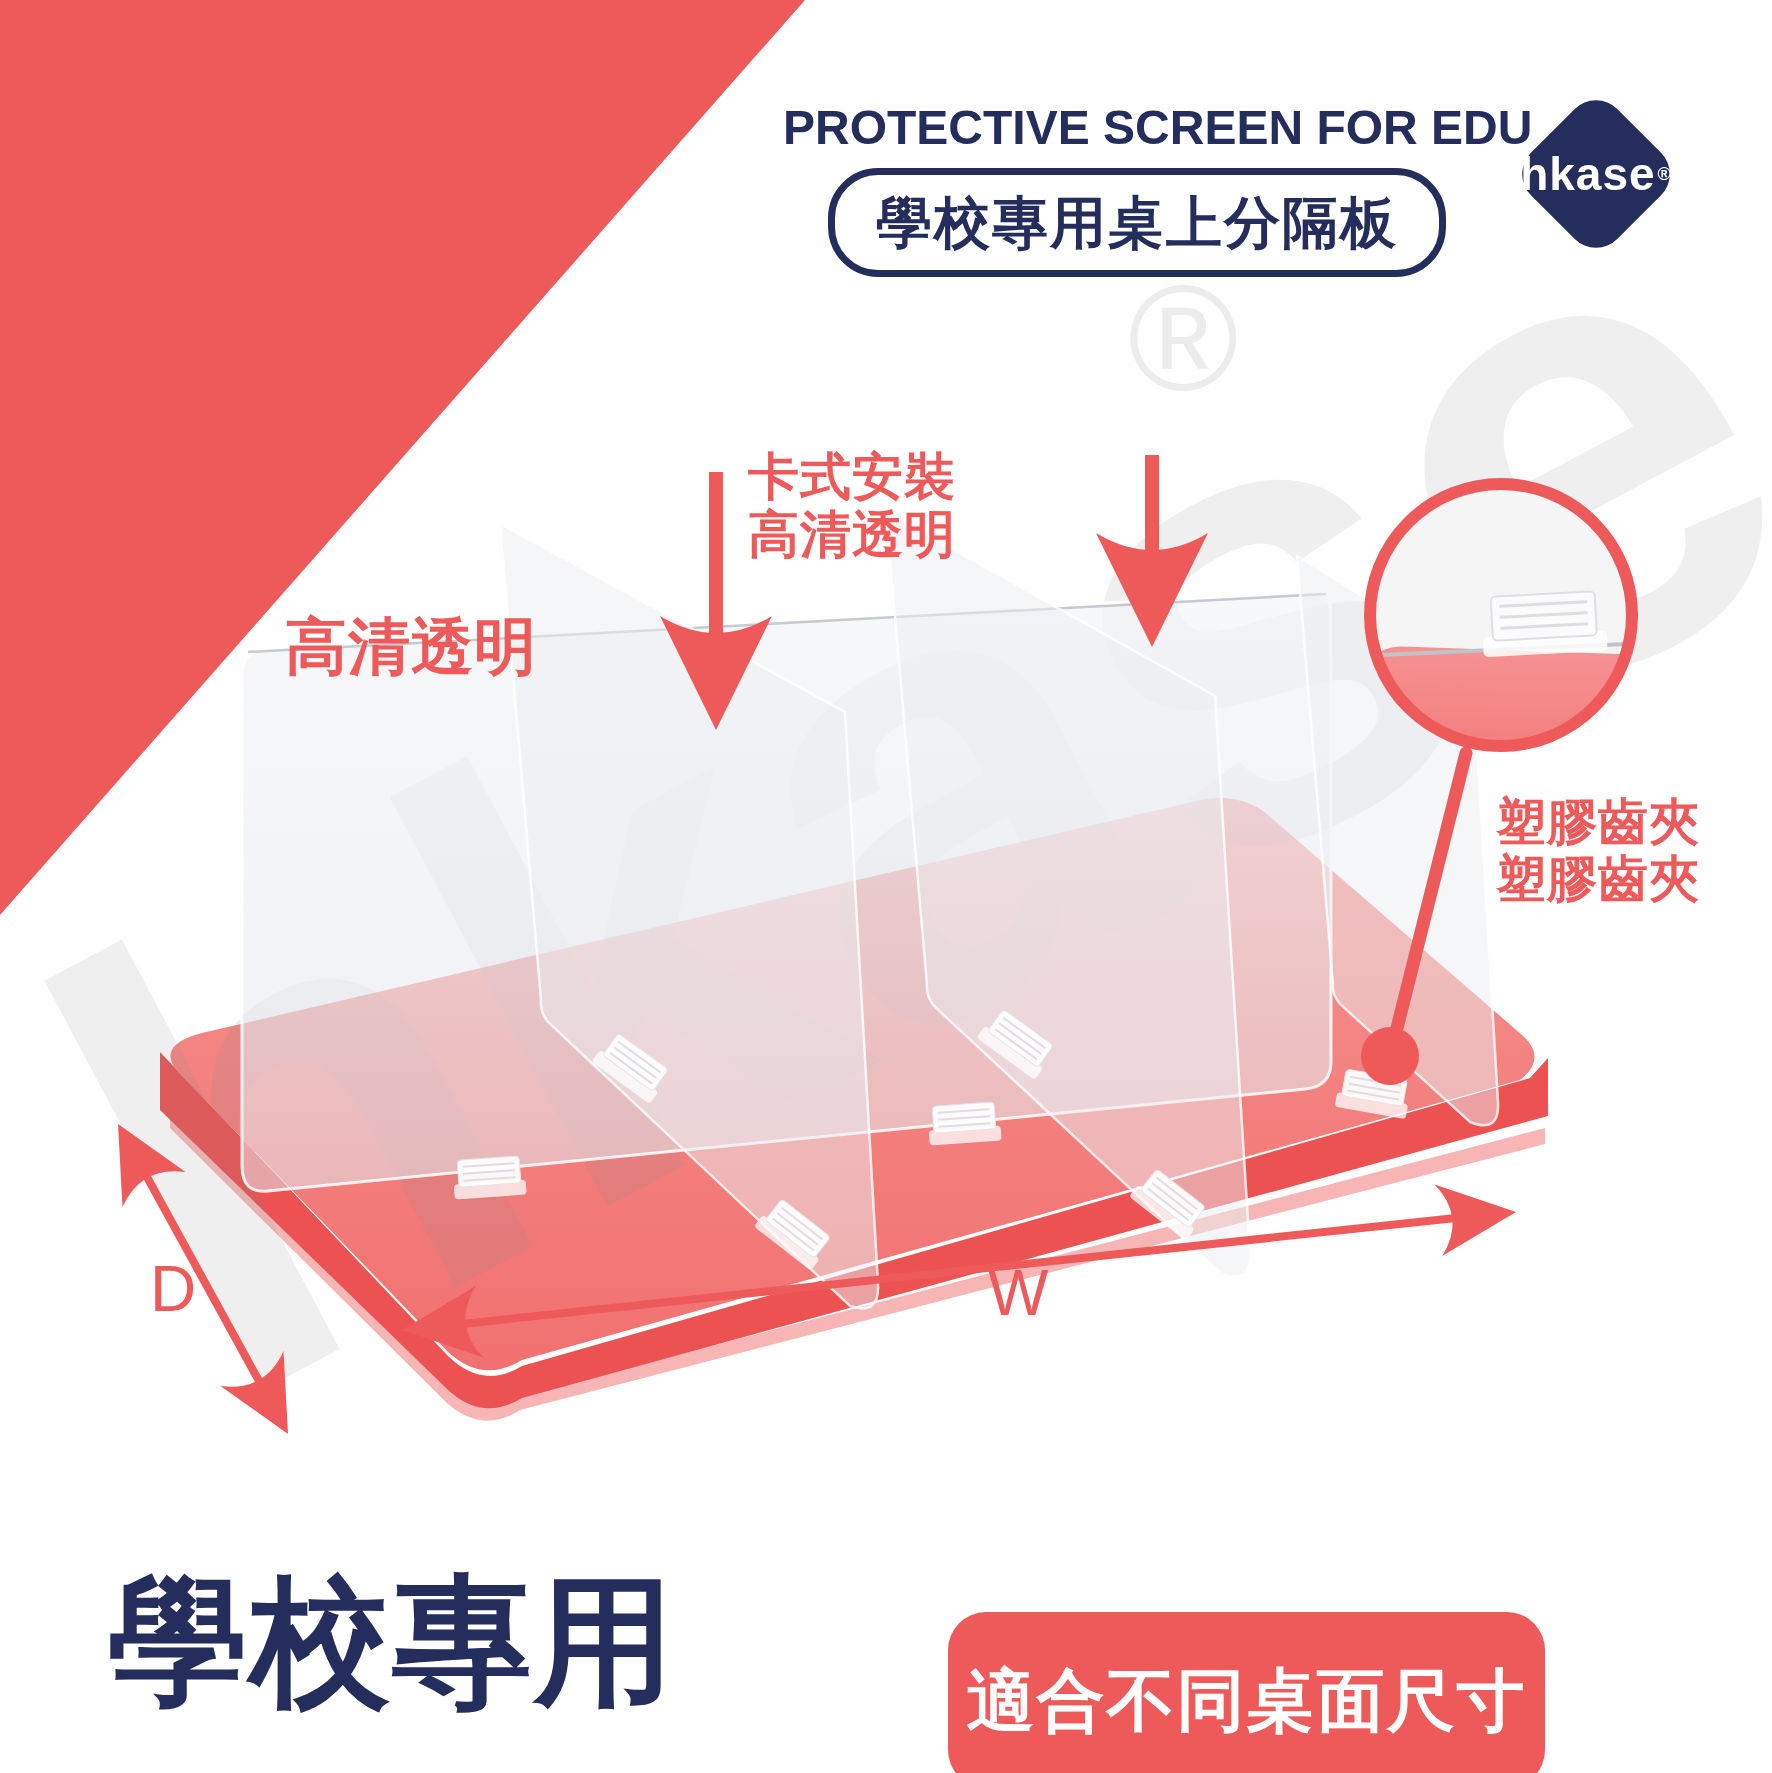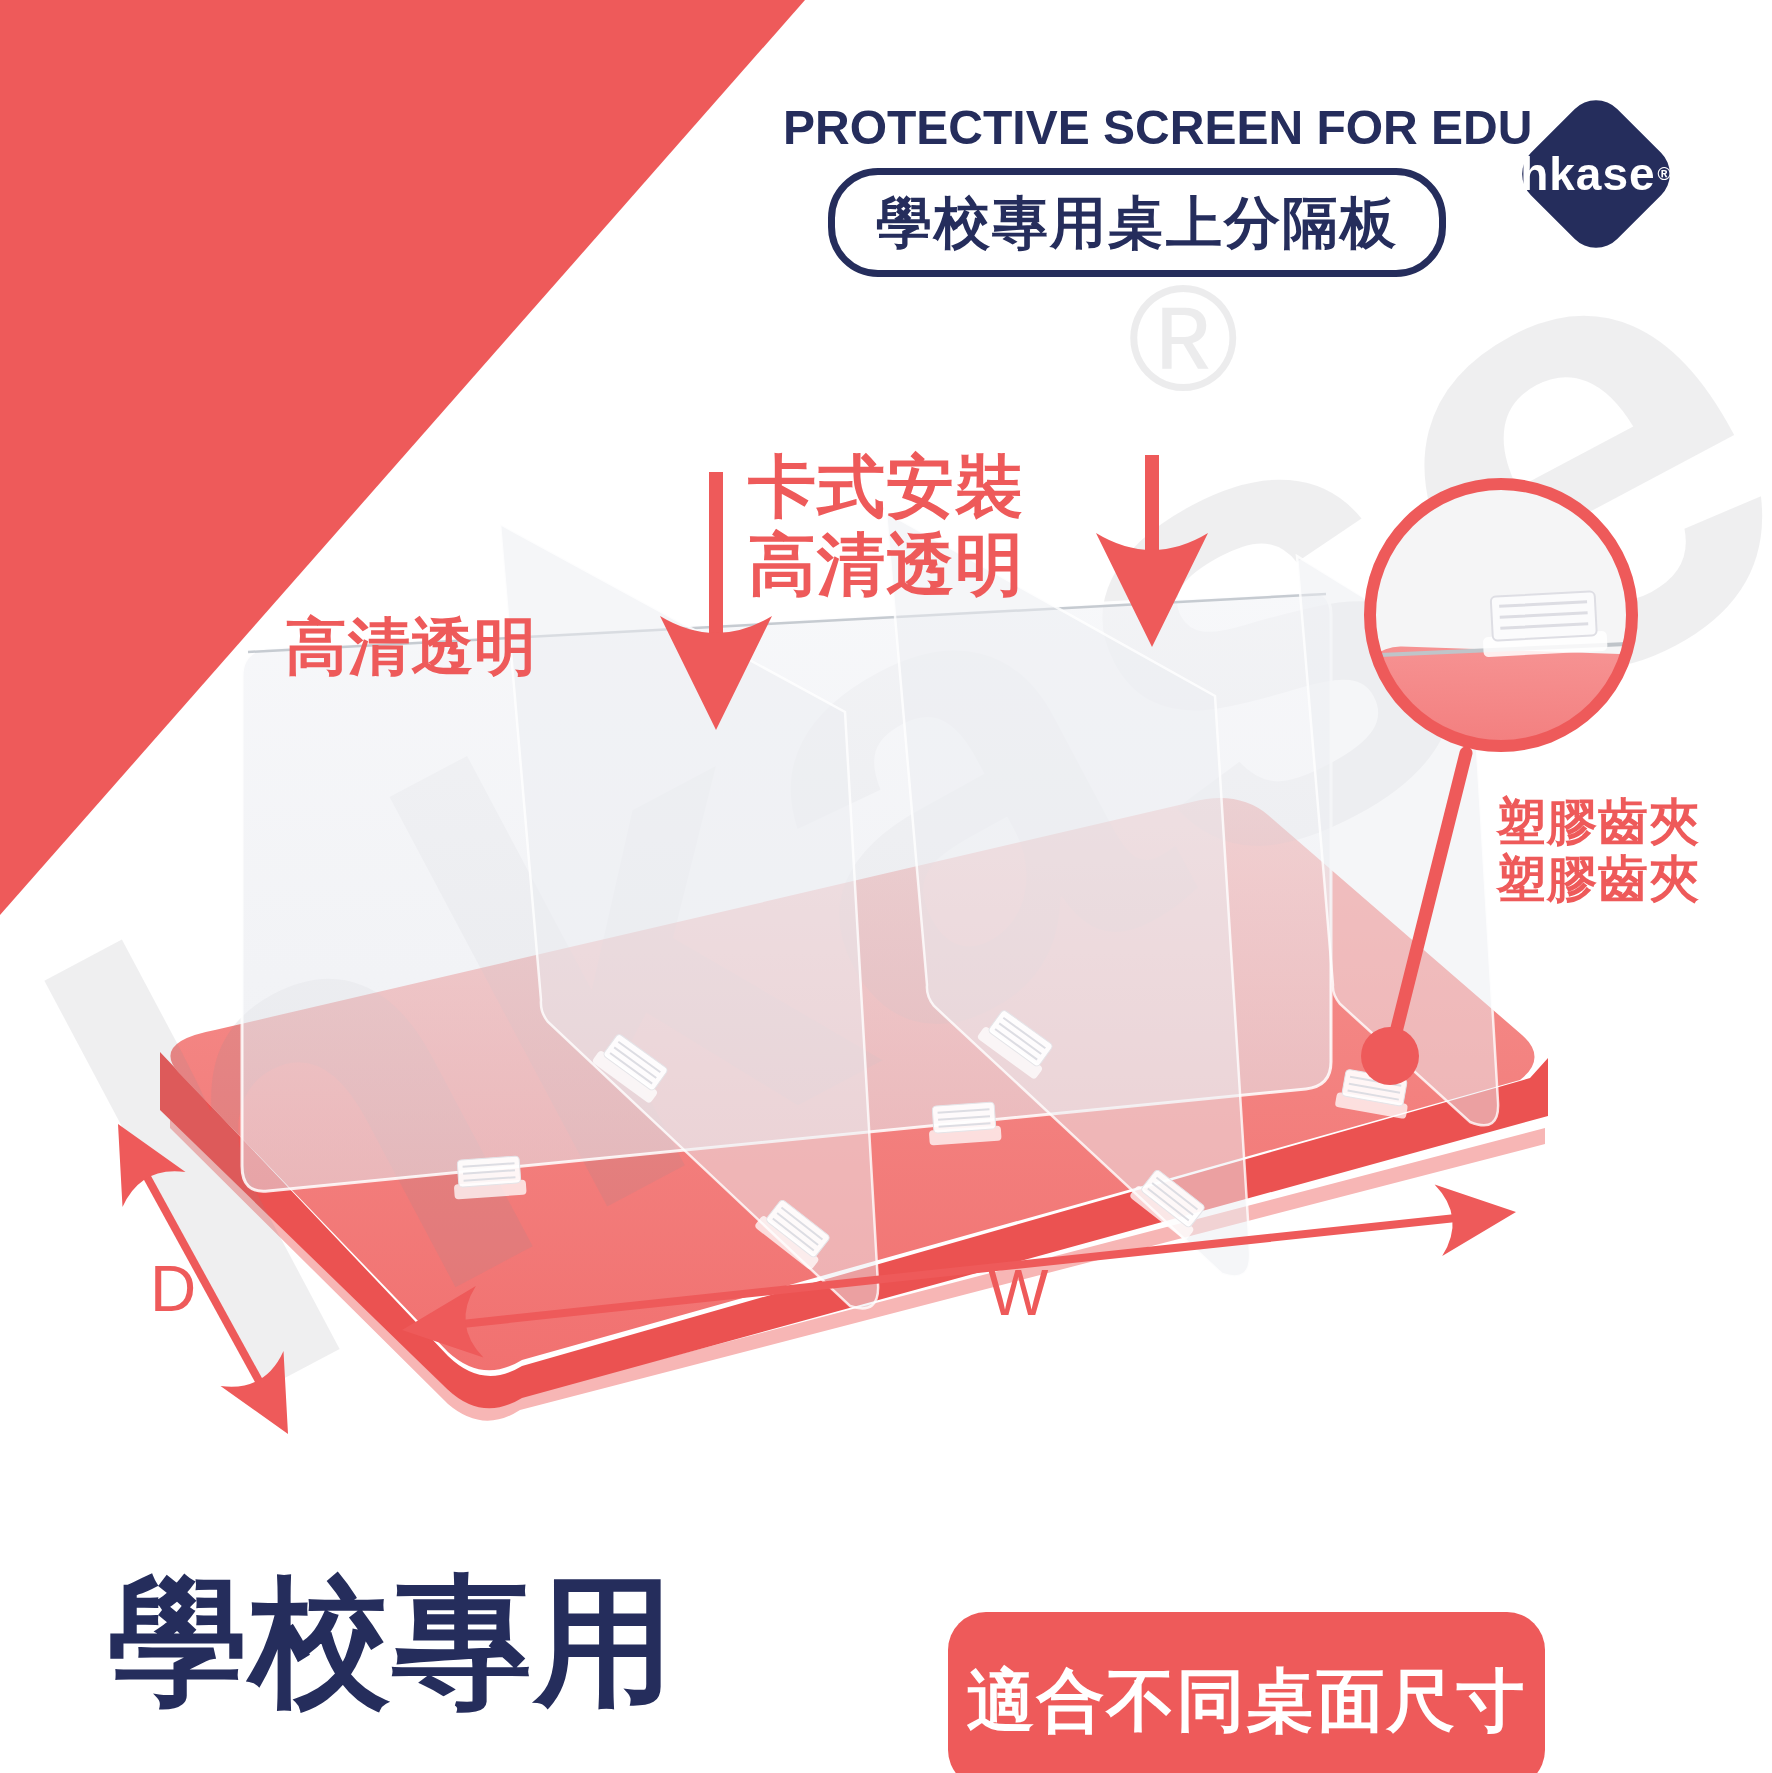--- a/index.html
+++ b/index.html
@@ -28,21 +28,21 @@
   .logo-text{position:absolute;left:0;top:0;width:180px;height:180px;display:flex;align-items:center;justify-content:center;
     color:#fff;font-size:46px;font-weight:700;letter-spacing:1px;}
   .logo-text sup{font-size:18px;vertical-align:super;margin-left:2px;}
   
   .watermark{left:-180px;top:470px;width:2200px;text-align:center;font-size:640px;font-weight:700;
     color:rgba(140,140,146,0.14);transform:rotate(-28deg);z-index:3;pointer-events:none;line-height:1;}
   .watermark-r{left:1128px;top:252px;font-size:150px;font-weight:400;color:rgba(140,140,146,0.17);z-index:3;pointer-events:none;}
   
   .note{color:var(--red);font-weight:700;z-index:7;line-height:1.14;}
   .note-clarity{left:285px;top:612px;font-size:62px;letter-spacing:1px;}
-  .note-install{left:748px;top:448px;font-size:68px;letter-spacing:1px;}
+  .note-install{left:748px;top:448px;font-size:51px;letter-spacing:1px;}
   .note-clip{right:72px;top:794px;font-size:50px;text-align:right;letter-spacing:1px;font-family:Liberation Serif, serif;}
   .dim-label{color:var(--red);font-size:64px;font-weight:400;z-index:7;}
   .dim-d{left:150px;top:1252px;}
   .dim-w{left:988px;top:1256px;}
   
   .footer-title{left:108px;top:1572px;font-size:140px;font-weight:700;color:var(--navy);letter-spacing:2px;line-height:1;z-index:7;}
   .footer-pill{left:948px;top:1612px;width:597px;height:176px;background:var(--red);border-radius:38px;
     display:flex;align-items:center;justify-content:center;z-index:7;}
   .footer-pill span{color:#fff;font-size:68px;font-weight:700;letter-spacing:2px;line-height:1;}
   svg.layer{left:0;top:0;z-index:2;}

